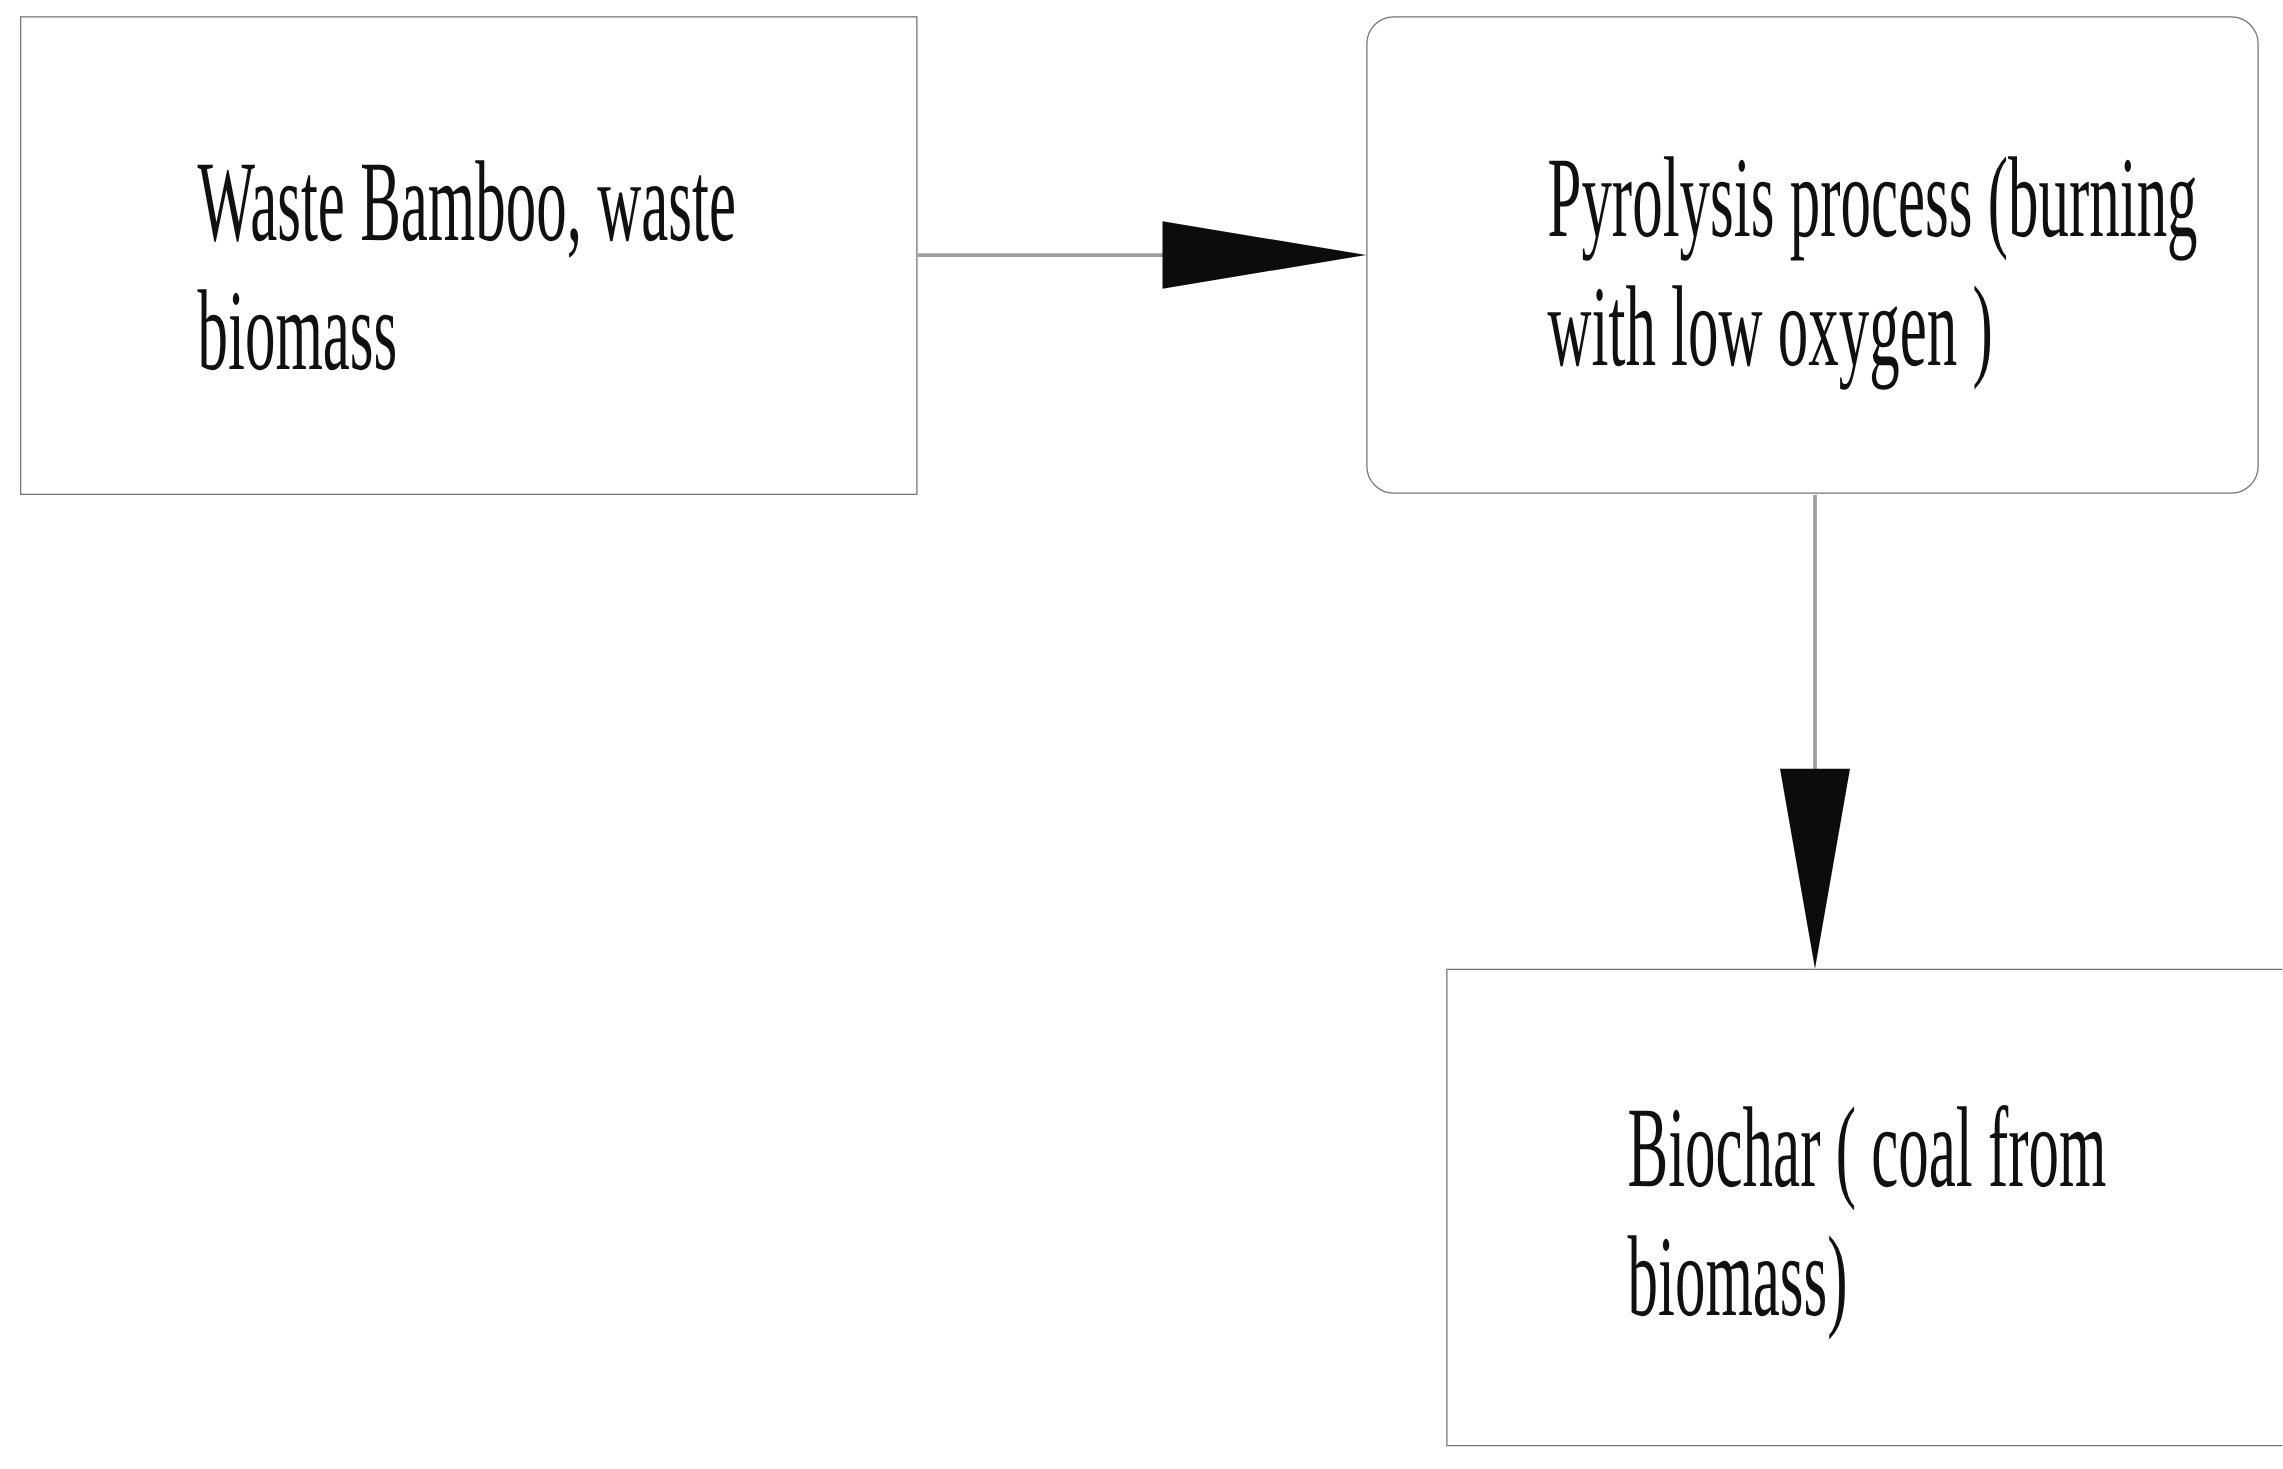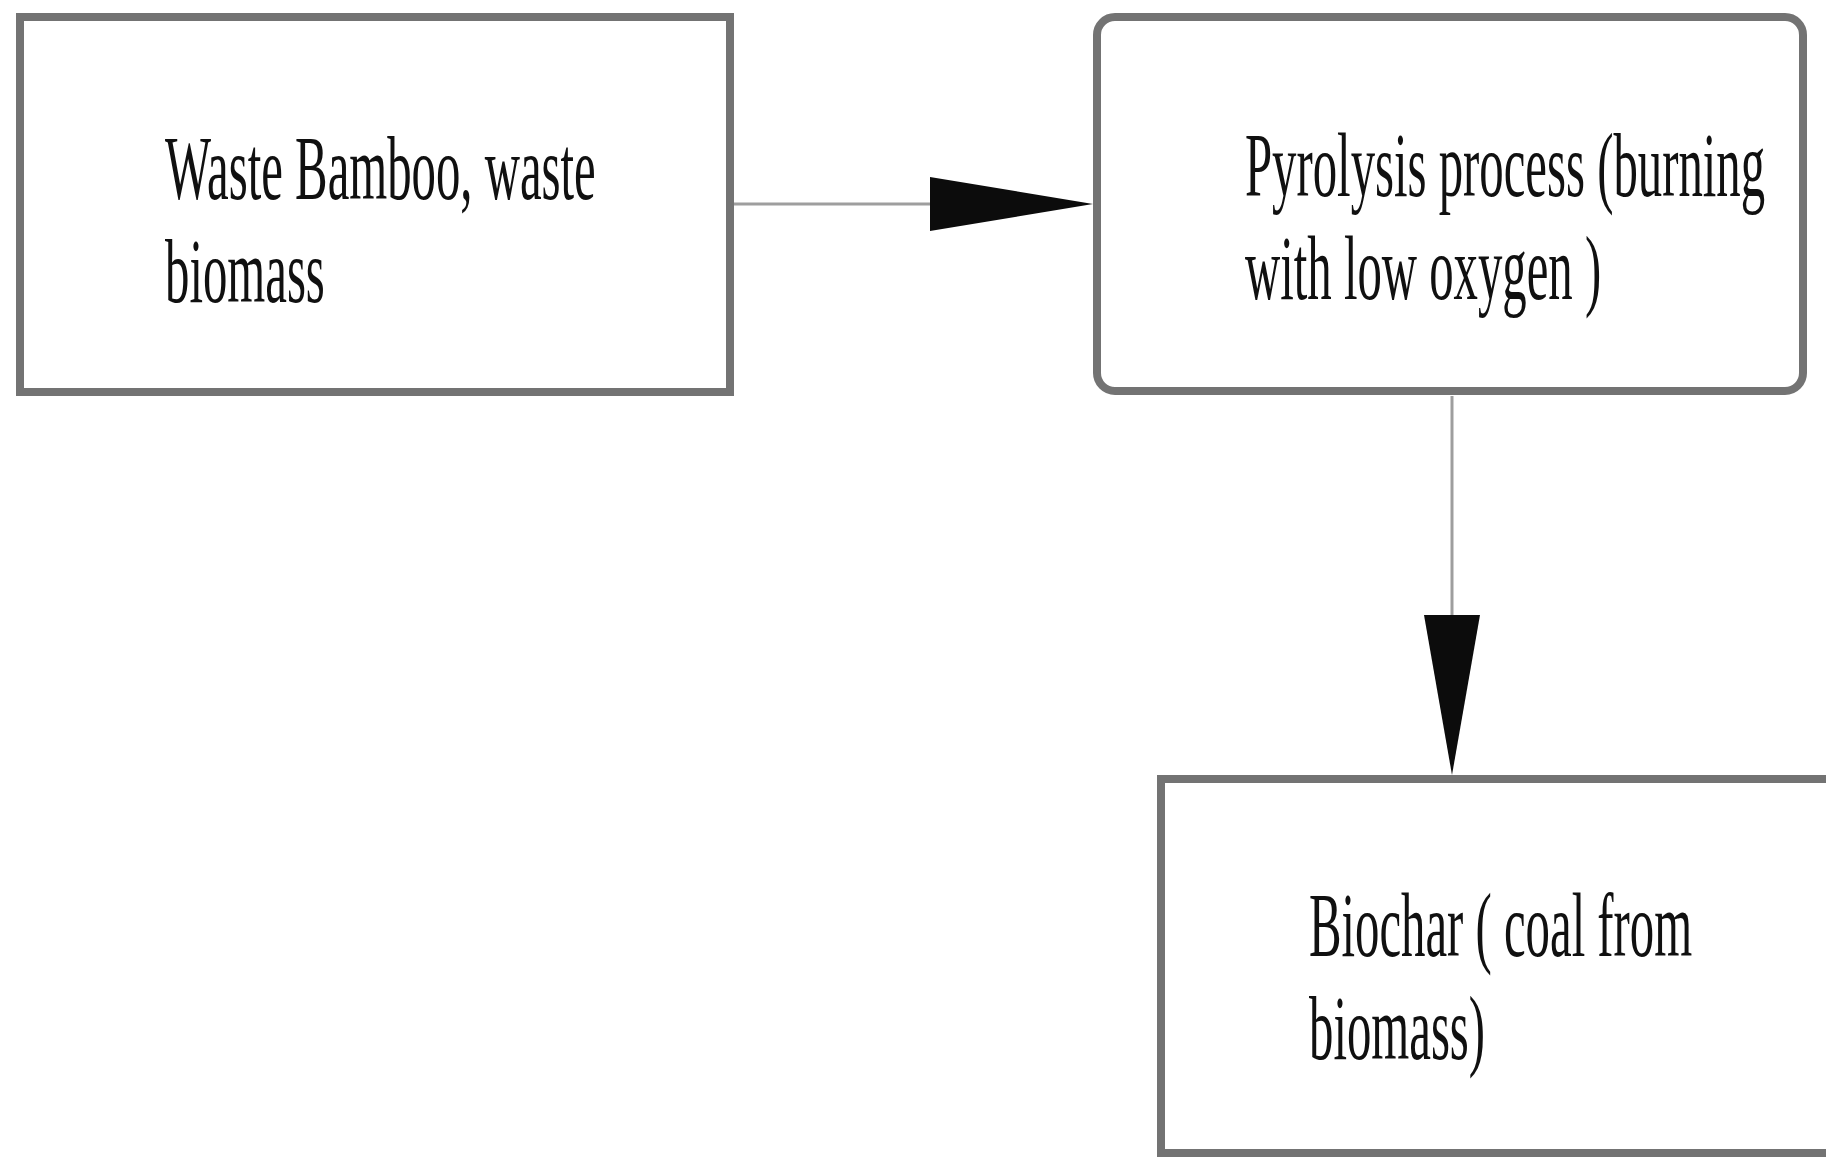--- a/index.html
+++ b/index.html
@@ -11,21 +11,21 @@
     position: relative;
     width: 1826px;
     height: 1175px;
     background: #ffffff;
     overflow: hidden;
     font-family: "Liberation Serif", "DejaVu Serif", serif;
   }
   .node {
     position: absolute;
     background: #ffffff;
-    border: 8px solid #737373;
+    border: 1px solid #737373;
     box-sizing: border-box;
   }
   #node-waste-biomass   { left: 16px;   top: 13px;  width: 718px; height: 383px; }
   #node-pyrolysis       { left: 1093px; top: 13px;  width: 714px; height: 382px; border-radius: 22px; }
   #node-biochar         { left: 1157px; top: 775px; width: 717px; height: 382px; }
 
   .node-text {
     position: absolute;
     font-size: 92px;
     line-height: 103px;

